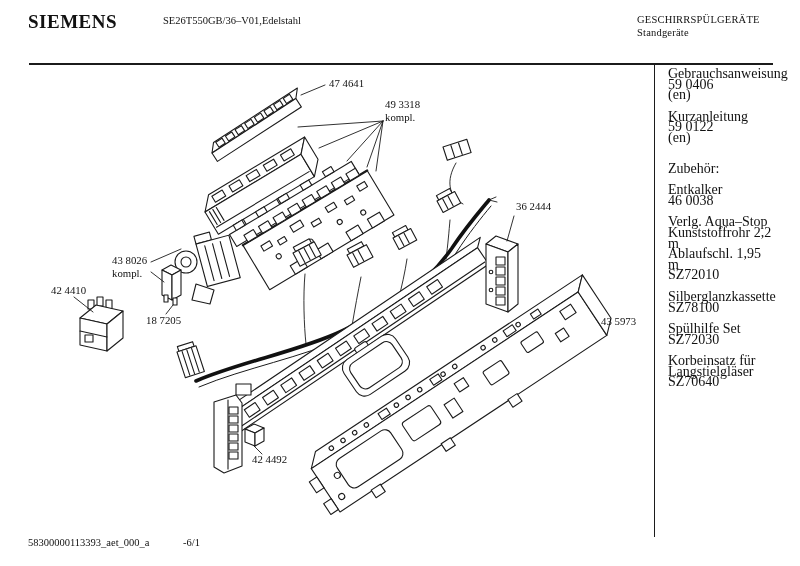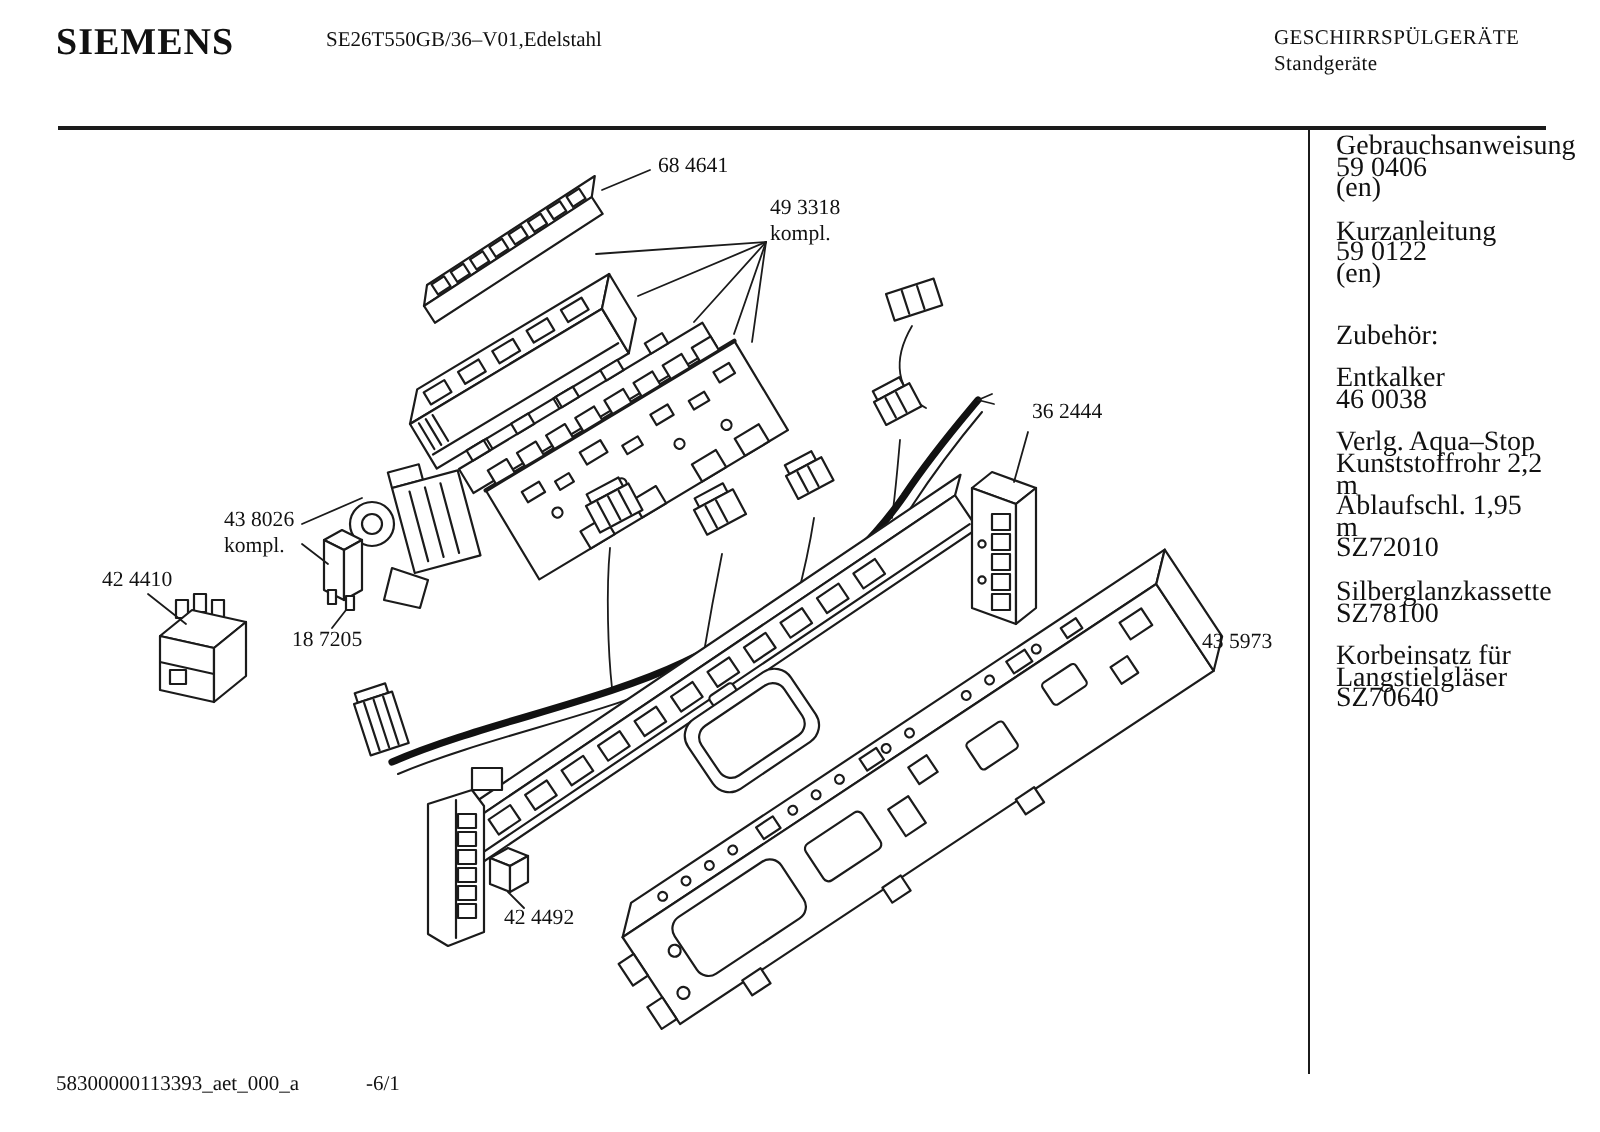--- a/index.html
+++ b/index.html
@@ -283,21 +283,21 @@
         <line x1="514" y1="216" x2="507" y2="241"></line>
         <line x1="151" y1="262" x2="181" y2="249"></line>
         <line x1="151" y1="272" x2="164" y2="282"></line>
         <line x1="74" y1="297" x2="93" y2="312"></line>
         <line x1="166" y1="314" x2="173" y2="305"></line>
         <line x1="262" y1="454" x2="254" y2="446"></line>
       </g>
     </g>
   </svg>
 
-  <div class="plabel" style="left:329px;top:77px">68 4641</div>
+  <div class="plabel" style="left:329px;top:77px">47 4641</div>
   <div class="plabel" style="left:385px;top:98px">
     <div>49 3318</div>
     <div>kompl.</div>
   </div>
   <div class="plabel" style="left:516px;top:200px">36 2444</div>
   <div class="plabel" style="left:601px;top:315px">43 5973</div>
   <div class="plabel" style="left:112px;top:254px">
     <div>43 8026</div>
     <div>kompl.</div>
   </div>
@@ -327,20 +327,24 @@
       <div>Verlg. Aqua–Stop</div>
       <div>Kunststoffrohr 2,2 m</div>
       <div>Ablaufschl. 1,95 m</div>
       <div>SZ72010</div>
     </div>
     <div class="sb-group">
       <div>Silberglanzkassette</div>
       <div>SZ78100</div>
     </div>
     <div class="sb-group">
+      <div>Spülhilfe Set</div>
+      <div>SZ72030</div>
+    </div>
+    <div class="sb-group">
       <div>Korbeinsatz für</div>
       <div>Langstielgläser</div>
       <div>SZ70640</div>
     </div>
   </div>
 
   <div class="footer-doc">58300000113393_aet_000_a</div>
   <div class="footer-page">-6/1</div>
 
 </div>

